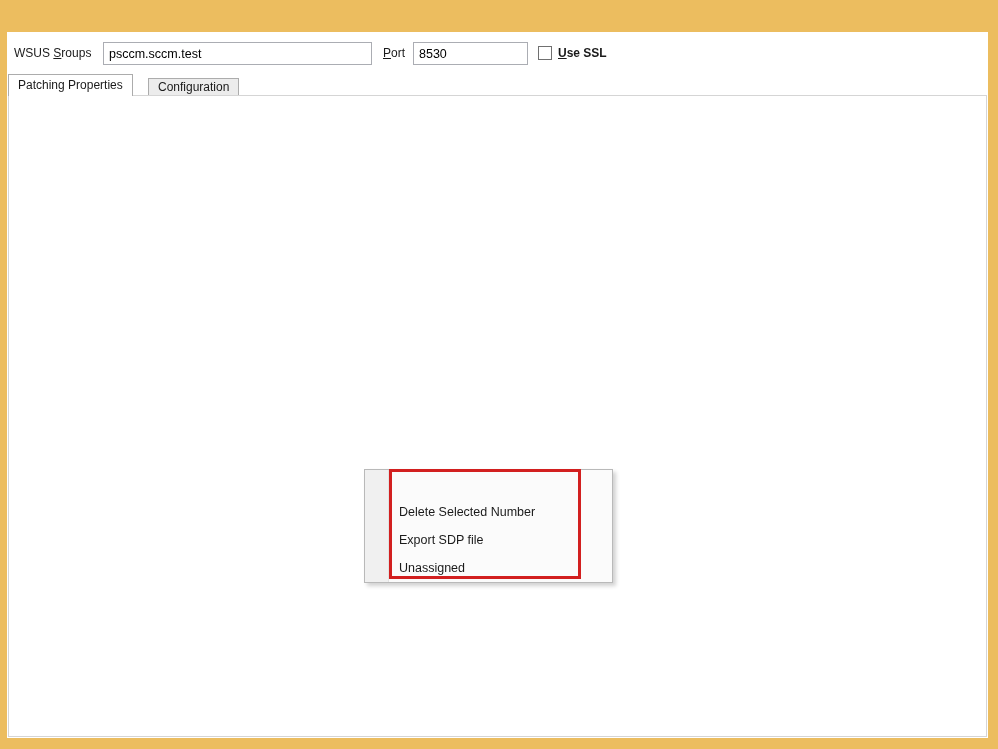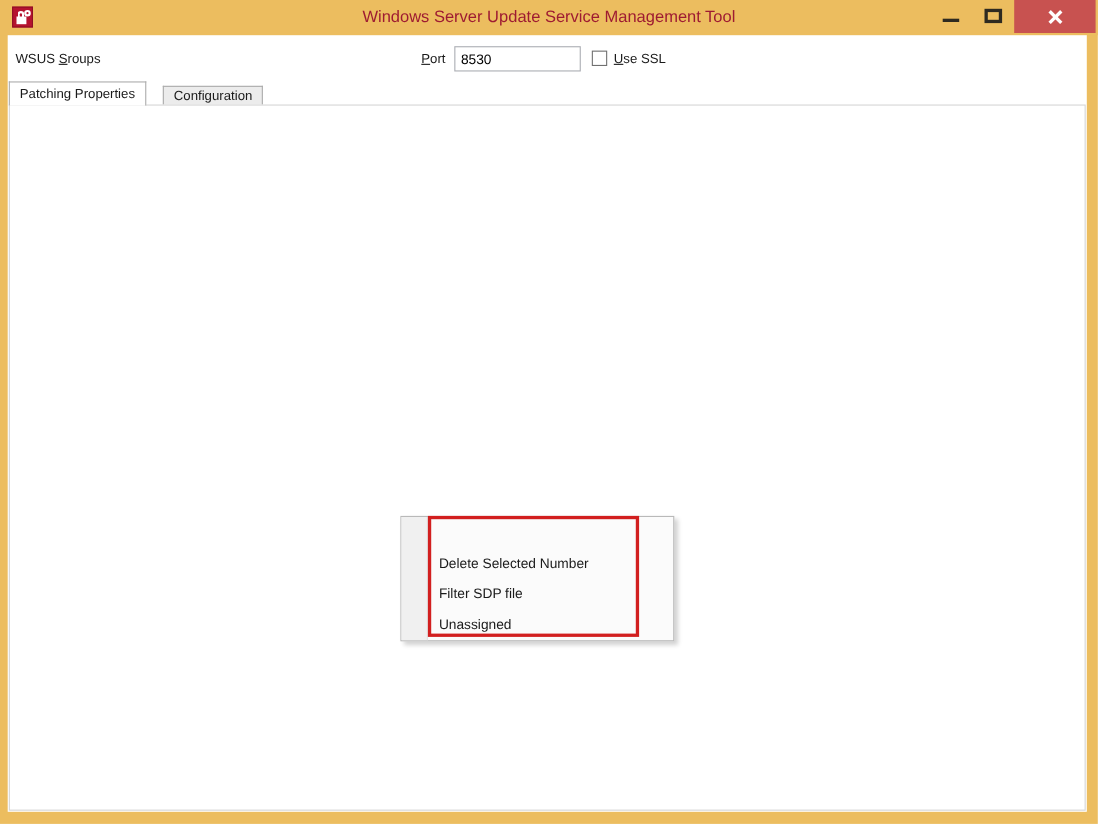--- a/index.html
+++ b/index.html
@@ -93,46 +93,29 @@
   #context-menu { position:absolute; left:357px; top:437px; width:249px; height:114px; background:#FBFBFB; border:1px solid #B9B9B9; box-shadow:3px 3px 4px rgba(0,0,0,0.18); z-index:10; }
   #menu-gutter { position:absolute; left:0; top:0; bottom:0; width:24px; background:#F0F0F0; border-right:1px solid #E2E2E2; }
   .menu-item { position:absolute; left:0; width:100%; height:28px; line-height:28px; padding-left:34px; color:#1a1a1a; font-size:12.5px; white-space:nowrap; }
   #annotation-rect { position:absolute; left:382px; top:437px; width:192px; height:110px; border:3px solid #D21F1F; z-index:11; }
 </style>
 </head>
 <body>
 
 <div id="win">
 
-  <div id="titlebar">
-    <div id="app-icon">
-      <span class="lockshackle"></span>
-        <span class="lockbody"></span>
-        <span class="magnifier"></span>
-    </div>
-    <div id="title-text">Windows Server Update Service Management Tool</div>
-    <div id="btn-min" class="caption-btn">
-        <span class="bar"></span>
-      </div>
-    <div id="btn-max" class="caption-btn">
-        <span class="box"></span>
-      </div>
-    <div id="btn-close" class="caption-btn">
-        <span class="x1"></span>
-        <span class="x2"></span>
-      </div>
-  </div>
 
   <div id="content">
 
     <span class="lbl" style="left:7px; top:10px;"><span>WSUS </span><span class="u">S</span><span>roups</span></span>
+    <input class="tb" style="left: 96px; top: 10px; width: 269px;" value="psccm.sccm.test">
     <span class="lbl" style="left:376px; top:10px;"><span class="u">P</span><span>ort</span></span>
     <input class="tb" style="left: 406px; top: 10px; width: 115px;" value="8530">
     <span class="checkbox" style="left:531px; top:14px;"></span>
-    <span class="lbl" style="left:551px; top:10px;"><span class="u">U</span><span>se SSL</span></span>
+    <span class="lbl" style="left:551px; top:10px;font-weight:bold;"><span class="u">U</span><span>se SSL</span></span>
 
     <div id="tab-active" class="tab">Patching Properties</div>
     <div id="tab-inactive" class="tab">Configuration</div>
     <div id="tabpage"></div>
 
     <div class="gbox" style="left:7px; top:71px; width:242px; height:146px;">
       <span class="legend">Filter Update List</span>
     </div>
     <span class="radio on" style="left:15px; top:92px;"></span>
     <span class="lbl" style="left:35px; top:88px;"><span class="u">3</span><span>rd Party</span></span>
@@ -392,19 +375,19 @@
         <span class="chev left"></span>
         <div id="hthumb"></div>
         <span class="chev right"></span>
       </div>
       <div id="lv-corner"></div>
     </div>
 
     <div id="context-menu">
       <div id="menu-gutter"></div>
         <div class="menu-item" style="top: 28px;">Delete Selected Number</div>
-        <div class="menu-item" style="top: 56px;">Filter SDP file</div>
+        <div class="menu-item" style="top: 56px;">Export SDP file</div>
         <div class="menu-item" style="top: 84px;">Unassigned</div>
       </div>
     <div id="annotation-rect"></div>
 
   </div>
 </div>
 
 </body></html>

